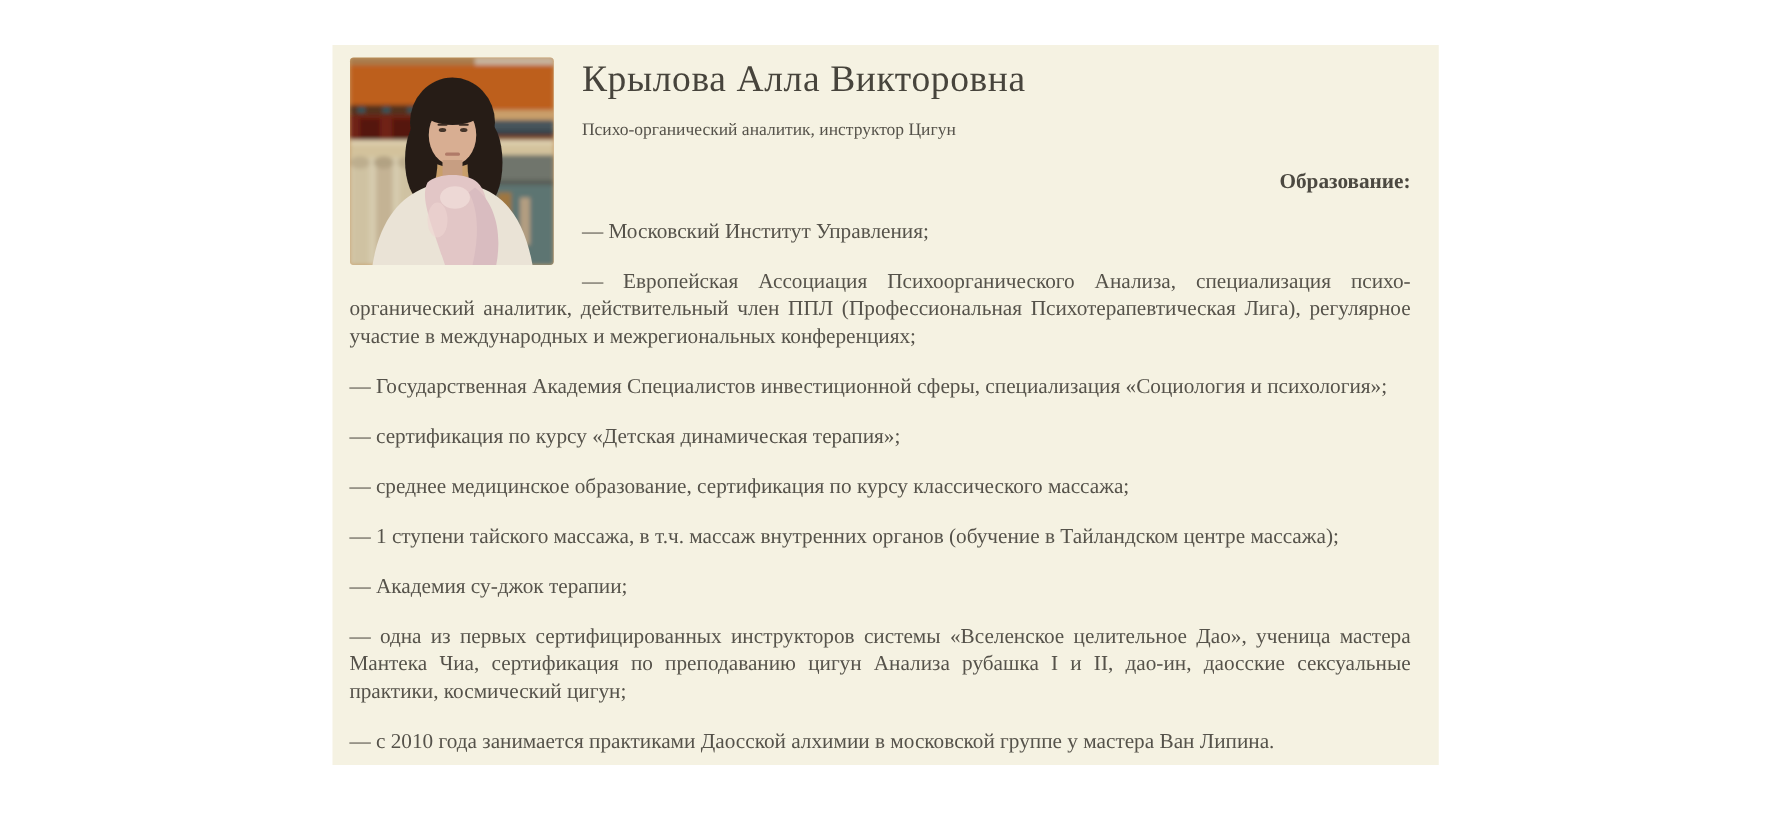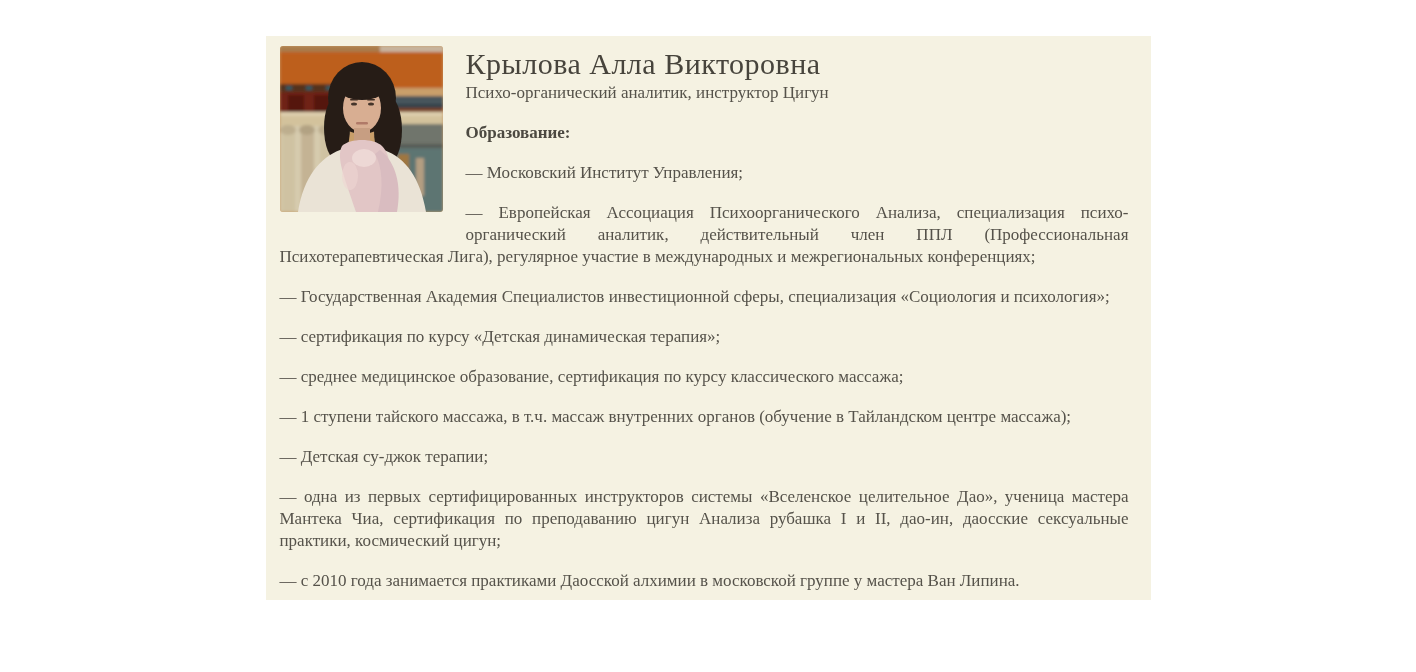--- a/index.html
+++ b/index.html
@@ -36,31 +36,32 @@
   .photo-frame svg { display: block; }
   h1.profile-name {
     margin: 0;
     font-weight: normal;
     font-size: 30px;
     line-height: 36px;
     color: #47443c;
     letter-spacing: 0.5px;
   }
   p.profile-role {
-    margin: 0 0 0 0;
-    font-size: 17px;
+    margin: 12px 0 0 0;
+    font-size: 14px;
     line-height: 22px;
     color: #55524a;
   }
   p.section-heading {
     margin: 18px 0 0 0;
     font-size: 17px;
     line-height: 22px;
     font-weight: bold;
     color: #4c4941;
+    text-align: right;
   }
   p.edu-item {
     margin: 18px 0 0 0;
     font-size: 17px;
     line-height: 22px;
     text-align: justify;
     color: #55524a;
   }
   .clearfix::after { content: ""; display: table; clear: both; }
 </style>
@@ -141,19 +142,19 @@
     <p class="profile-role">Психо-органический аналитик, инструктор Цигун</p>
     <p class="section-heading">Образование:</p>
 
     <div>
       <p class="edu-item">— Московский Институт Управления;</p>
       <p class="edu-item">— Европейская Ассоциация Психоорганического Анализа, специализация психо-органический аналитик, действительный член ППЛ (Профессиональная Психотерапевтическая Лига), регулярное участие в международных и межрегиональных конференциях;</p>
       <p class="edu-item">— Государственная Академия Специалистов инвестиционной сферы, специализация «Социология и психология»;</p>
       <p class="edu-item">— сертификация по курсу «Детская динамическая терапия»;</p>
       <p class="edu-item">— среднее медицинское образование, сертификация по курсу классического массажа;</p>
       <p class="edu-item">— 1 ступени тайского массажа, в т.ч. массаж внутренних органов (обучение в Тайландском центре массажа);</p>
-      <p class="edu-item">— Детская су-джок терапии;</p>
+      <p class="edu-item">— Академия су-джок терапии;</p>
       <p class="edu-item">— одна из первых сертифицированных инструкторов системы «Вселенское целительное Дао», ученица мастера Мантека Чиа, сертификация по преподаванию цигун Анализа рубашка I и II, дао-ин, даосские сексуальные практики, космический цигун;</p>
       <p class="edu-item">— с 2010 года занимается практиками Даосской алхимии в московской группе у мастера Ван Липина.</p>
     </div>
 
   </div>
 </div>
 
 </body></html>

